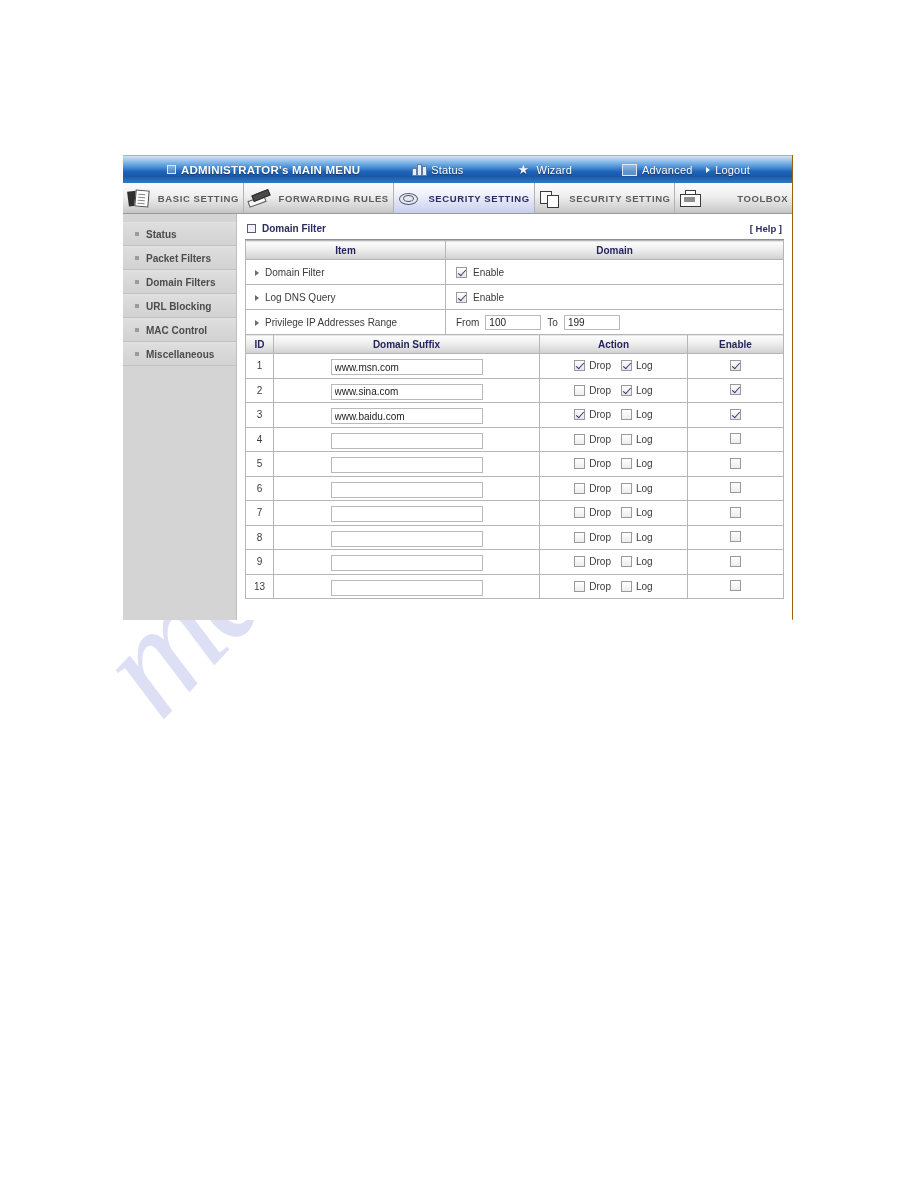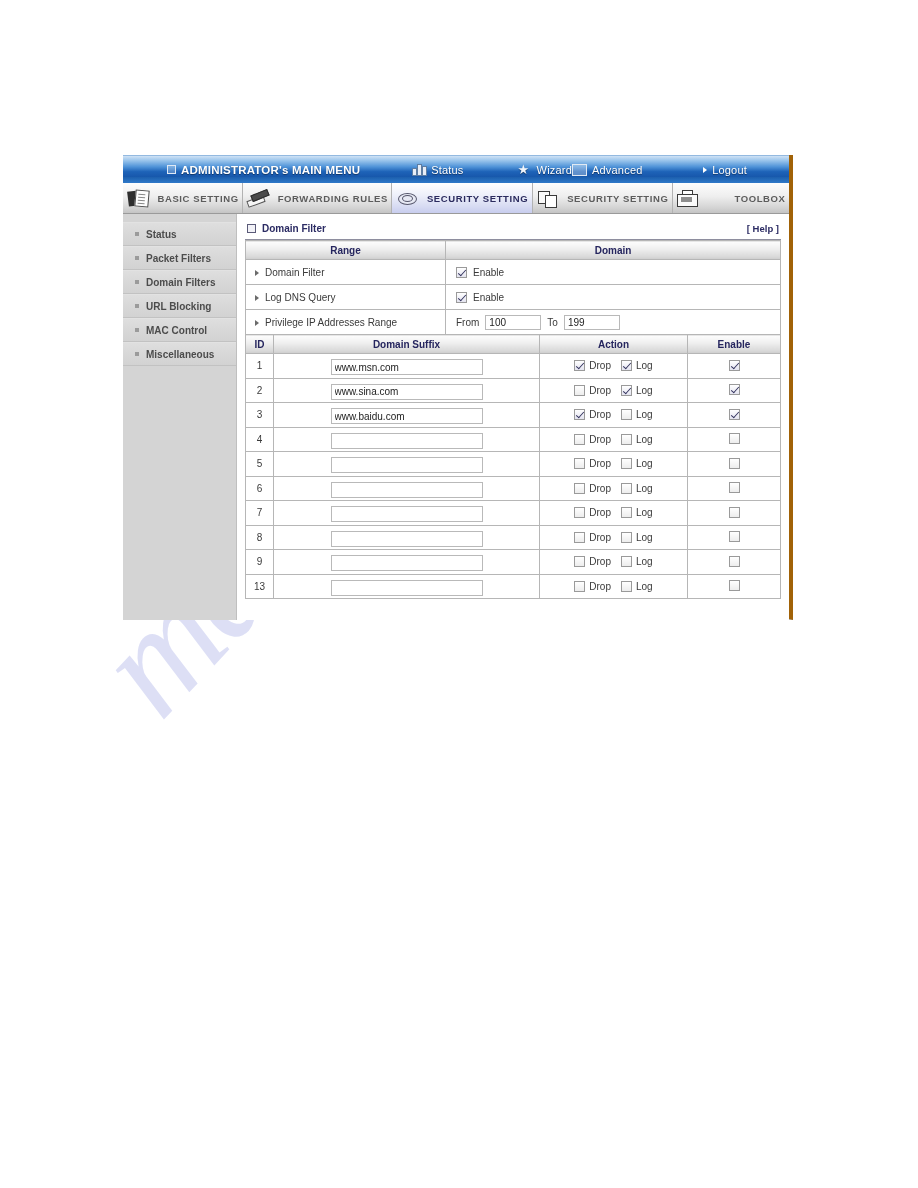--- a/index.html
+++ b/index.html
@@ -44,21 +44,21 @@
 
   
   .router-page {
     position: absolute;
     left: 123px;
     top: 155px;
     width: 670px;
     height: 465px;
     z-index: 10;
     background: #a21caf;
-    border-right: 4px solid #a16207;
+    border-right: 1px solid #a16207;
     border-bottom: 1px solid #bdbdbd;
     box-sizing: border-box;
   }
 
   
   .topbar {
     position: relative;
     height: 28px;
     background: linear-gradient(to bottom,
         #cfe2f5 0%, #9cc6ec 16%, #4f93d8 40%,
@@ -82,21 +82,21 @@
     font-size: 11px;
     letter-spacing: .2px;
     text-shadow: 0 1px 1px rgba(0,0,0,.45);
     white-space: nowrap;
     z-index: 2;
     position: relative;
   }
   .top-admin { margin-left: 44px; font-weight: bold; font-size: 11.5px; }
   .top-status  { margin-left: 52px; }
   .top-wizard  { margin-left: 54px; }
-  .top-adv     { }
+  .top-adv     { margin-left: 50px; }
   .top-logout  { margin-left: auto; margin-right: 42px; }
 
   .tiny-sq {
     width: 7px; height: 7px;
     border: 1px solid #dfe9f5;
     background: rgba(255,255,255,.25);
     display: inline-block;
   }
   .arrow-r {
     width: 0; height: 0;
@@ -455,21 +455,21 @@
         <span class="help">[ Help ]</span>
       </div>
 
       <table class="grid">
         <colgroup>
             <col style="width:200px">
             <col>
           </colgroup>
         <tbody>
             <tr>
-          <th class="hdr">Range</th>
+          <th class="hdr">Item</th>
           <th class="hdr">Domain</th>
         </tr>
         <tr>
           <td class="itemcell">
             <span class="tri"></span><span>Domain Filter</span>
           </td>
           <td class="setcell">
             <span class="row-inline">
               <span class="cbx on"></span>
               <span>Enable</span>

